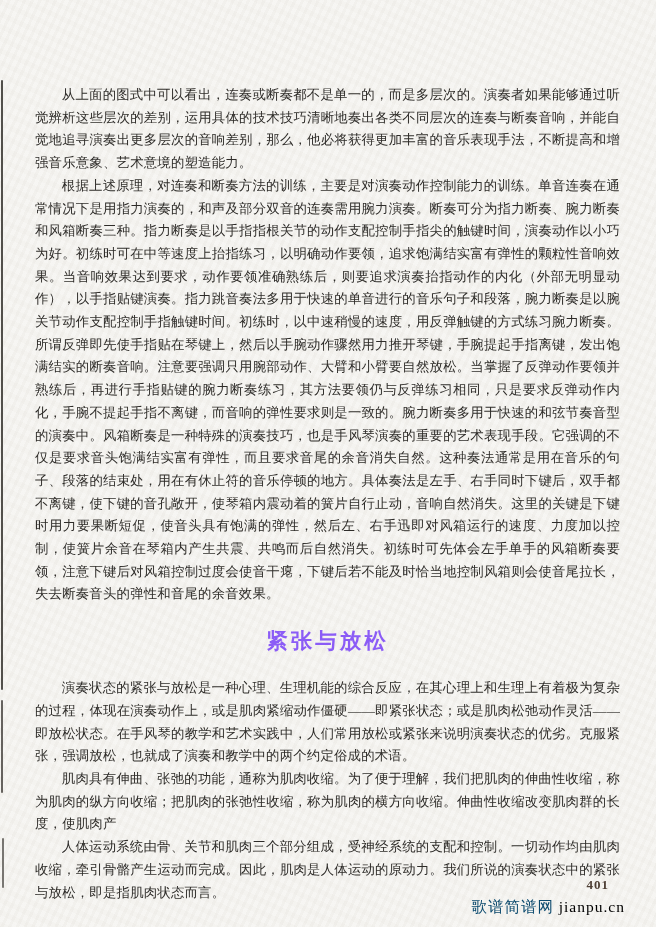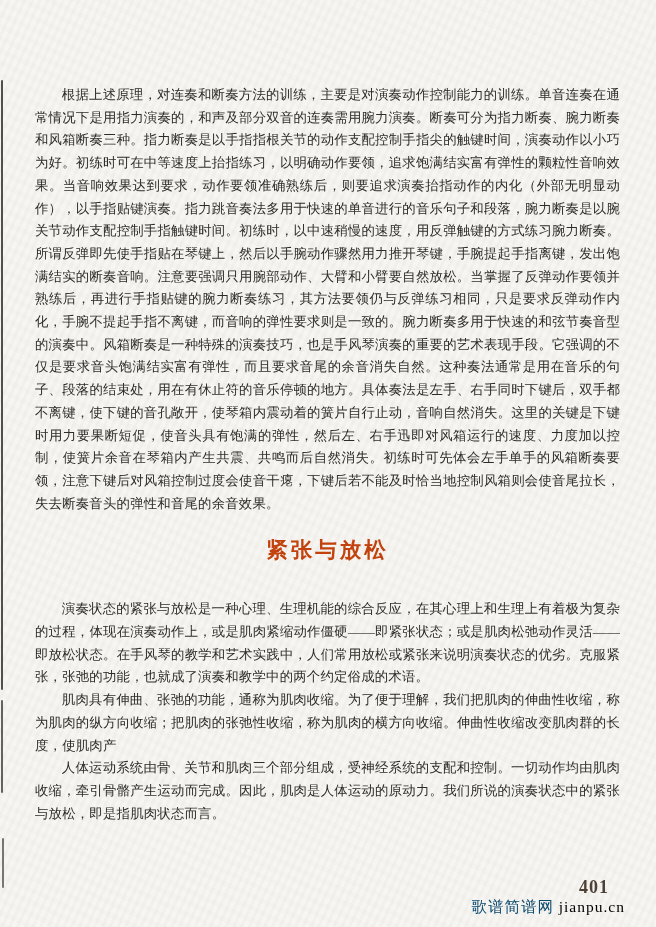--- a/index.html
+++ b/index.html
@@ -43,33 +43,33 @@
   .body-para {
     margin: 0;
     font-size: 13.4px;
     line-height: 22.7px;
     text-align: justify;
     text-justify: inter-ideograph;
     text-indent: 2em;
     letter-spacing: 0.2px;
   }
   .section-heading {
-    margin: 20px 0 33px 0;
+    margin: 20px 0 21px 0;
     text-align: center;
     font-size: 21.5px;
     font-weight: bold;
     letter-spacing: 3px;
-    color: #c2410c;
+    color: #8b5cf6;
     line-height: 30px;
   }
   .page-number {
     position: absolute;
     top: 877px;
     right: 47px;
-    font-size: 18px;
+    font-size: 13px;
     font-weight: bold;
     color: #4f4036;
     letter-spacing: 1px;
   }
   .watermark {
     position: absolute;
     top: 897px;
     right: 31px;
     font-size: 15.5px;
     letter-spacing: 1px;
@@ -81,25 +81,26 @@
 </head>
 <body>
 
 <div class="paper-texture"></div>
 
 <div class="scan-edge seg1"></div>
 <div class="scan-edge seg2"></div>
 <div class="scan-edge seg3"></div>
 
 <div class="content">
+  <p class="body-para">从上面的图式中可以看出，连奏或断奏都不是单一的，而是多层次的。演奏者如果能够通过听觉辨析这些层次的差别，运用具体的技术技巧清晰地奏出各类不同层次的连奏与断奏音响，并能自觉地追寻演奏出更多层次的音响差别，那么，他必将获得更加丰富的音乐表现手法，不断提高和增强音乐意象、艺术意境的塑造能力。</p>
   <p class="body-para">根据上述原理，对连奏和断奏方法的训练，主要是对演奏动作控制能力的训练。单音连奏在通常情况下是用指力演奏的，和声及部分双音的连奏需用腕力演奏。断奏可分为指力断奏、腕力断奏和风箱断奏三种。指力断奏是以手指指根关节的动作支配控制手指尖的触键时间，演奏动作以小巧为好。初练时可在中等速度上抬指练习，以明确动作要领，追求饱满结实富有弹性的颗粒性音响效果。当音响效果达到要求，动作要领准确熟练后，则要追求演奏抬指动作的内化（外部无明显动作），以手指贴键演奏。指力跳音奏法多用于快速的单音进行的音乐句子和段落，腕力断奏是以腕关节动作支配控制手指触键时间。初练时，以中速稍慢的速度，用反弹触键的方式练习腕力断奏。所谓反弹即先使手指贴在琴键上，然后以手腕动作骤然用力推开琴键，手腕提起手指离键，发出饱满结实的断奏音响。注意要强调只用腕部动作、大臂和小臂要自然放松。当掌握了反弹动作要领并熟练后，再进行手指贴键的腕力断奏练习，其方法要领仍与反弹练习相同，只是要求反弹动作内化，手腕不提起手指不离键，而音响的弹性要求则是一致的。腕力断奏多用于快速的和弦节奏音型的演奏中。风箱断奏是一种特殊的演奏技巧，也是手风琴演奏的重要的艺术表现手段。它强调的不仅是要求音头饱满结实富有弹性，而且要求音尾的余音消失自然。这种奏法通常是用在音乐的句子、段落的结束处，用在有休止符的音乐停顿的地方。具体奏法是左手、右手同时下键后，双手都不离键，使下键的音孔敞开，使琴箱内震动着的簧片自行止动，音响自然消失。这里的关键是下键时用力要果断短促，使音头具有饱满的弹性，然后左、右手迅即对风箱运行的速度、力度加以控制，使簧片余音在琴箱内产生共震、共鸣而后自然消失。初练时可先体会左手单手的风箱断奏要领，注意下键后对风箱控制过度会使音干瘪，下键后若不能及时恰当地控制风箱则会使音尾拉长，失去断奏音头的弹性和音尾的余音效果。</p>
 
   <h2 class="section-heading">紧张与放松</h2>
 
-  <p class="body-para">演奏状态的紧张与放松是一种心理、生理机能的综合反应，在其心理上和生理上有着极为复杂的过程，体现在演奏动作上，或是肌肉紧缩动作僵硬——即紧张状态；或是肌肉松弛动作灵活——即放松状态。在手风琴的教学和艺术实践中，人们常用放松或紧张来说明演奏状态的优劣。克服紧张，张弛的功能，也就成了演奏和教学中的两个约定俗成的术语。</p>
+  <p class="body-para">演奏状态的紧张与放松是一种心理、生理机能的综合反应，在其心理上和生理上有着极为复杂的过程，体现在演奏动作上，或是肌肉紧缩动作僵硬——即紧张状态；或是肌肉松弛动作灵活——即放松状态。在手风琴的教学和艺术实践中，人们常用放松或紧张来说明演奏状态的优劣。克服紧张，强调放松，也就成了演奏和教学中的两个约定俗成的术语。</p>
   <p class="body-para">肌肉具有伸曲、张弛的功能，通称为肌肉收缩。为了便于理解，我们把肌肉的伸曲性收缩，称为肌肉的纵方向收缩；把肌肉的张弛性收缩，称为肌肉的横方向收缩。伸曲性收缩改变肌肉群的长度，使肌肉产</p>
   <p class="body-para">人体运动系统由骨、关节和肌肉三个部分组成，受神经系统的支配和控制。一切动作均由肌肉收缩，牵引骨骼产生运动而完成。因此，肌肉是人体运动的原动力。我们所说的演奏状态中的紧张与放松，即是指肌肉状态而言。</p>
 </div>
 
 <div class="page-number">401</div>
 
 <div class="watermark">
   <span class="wm-name">歌谱简谱网</span>
   <span> </span>
   <span class="wm-url">jianpu.cn</span>

